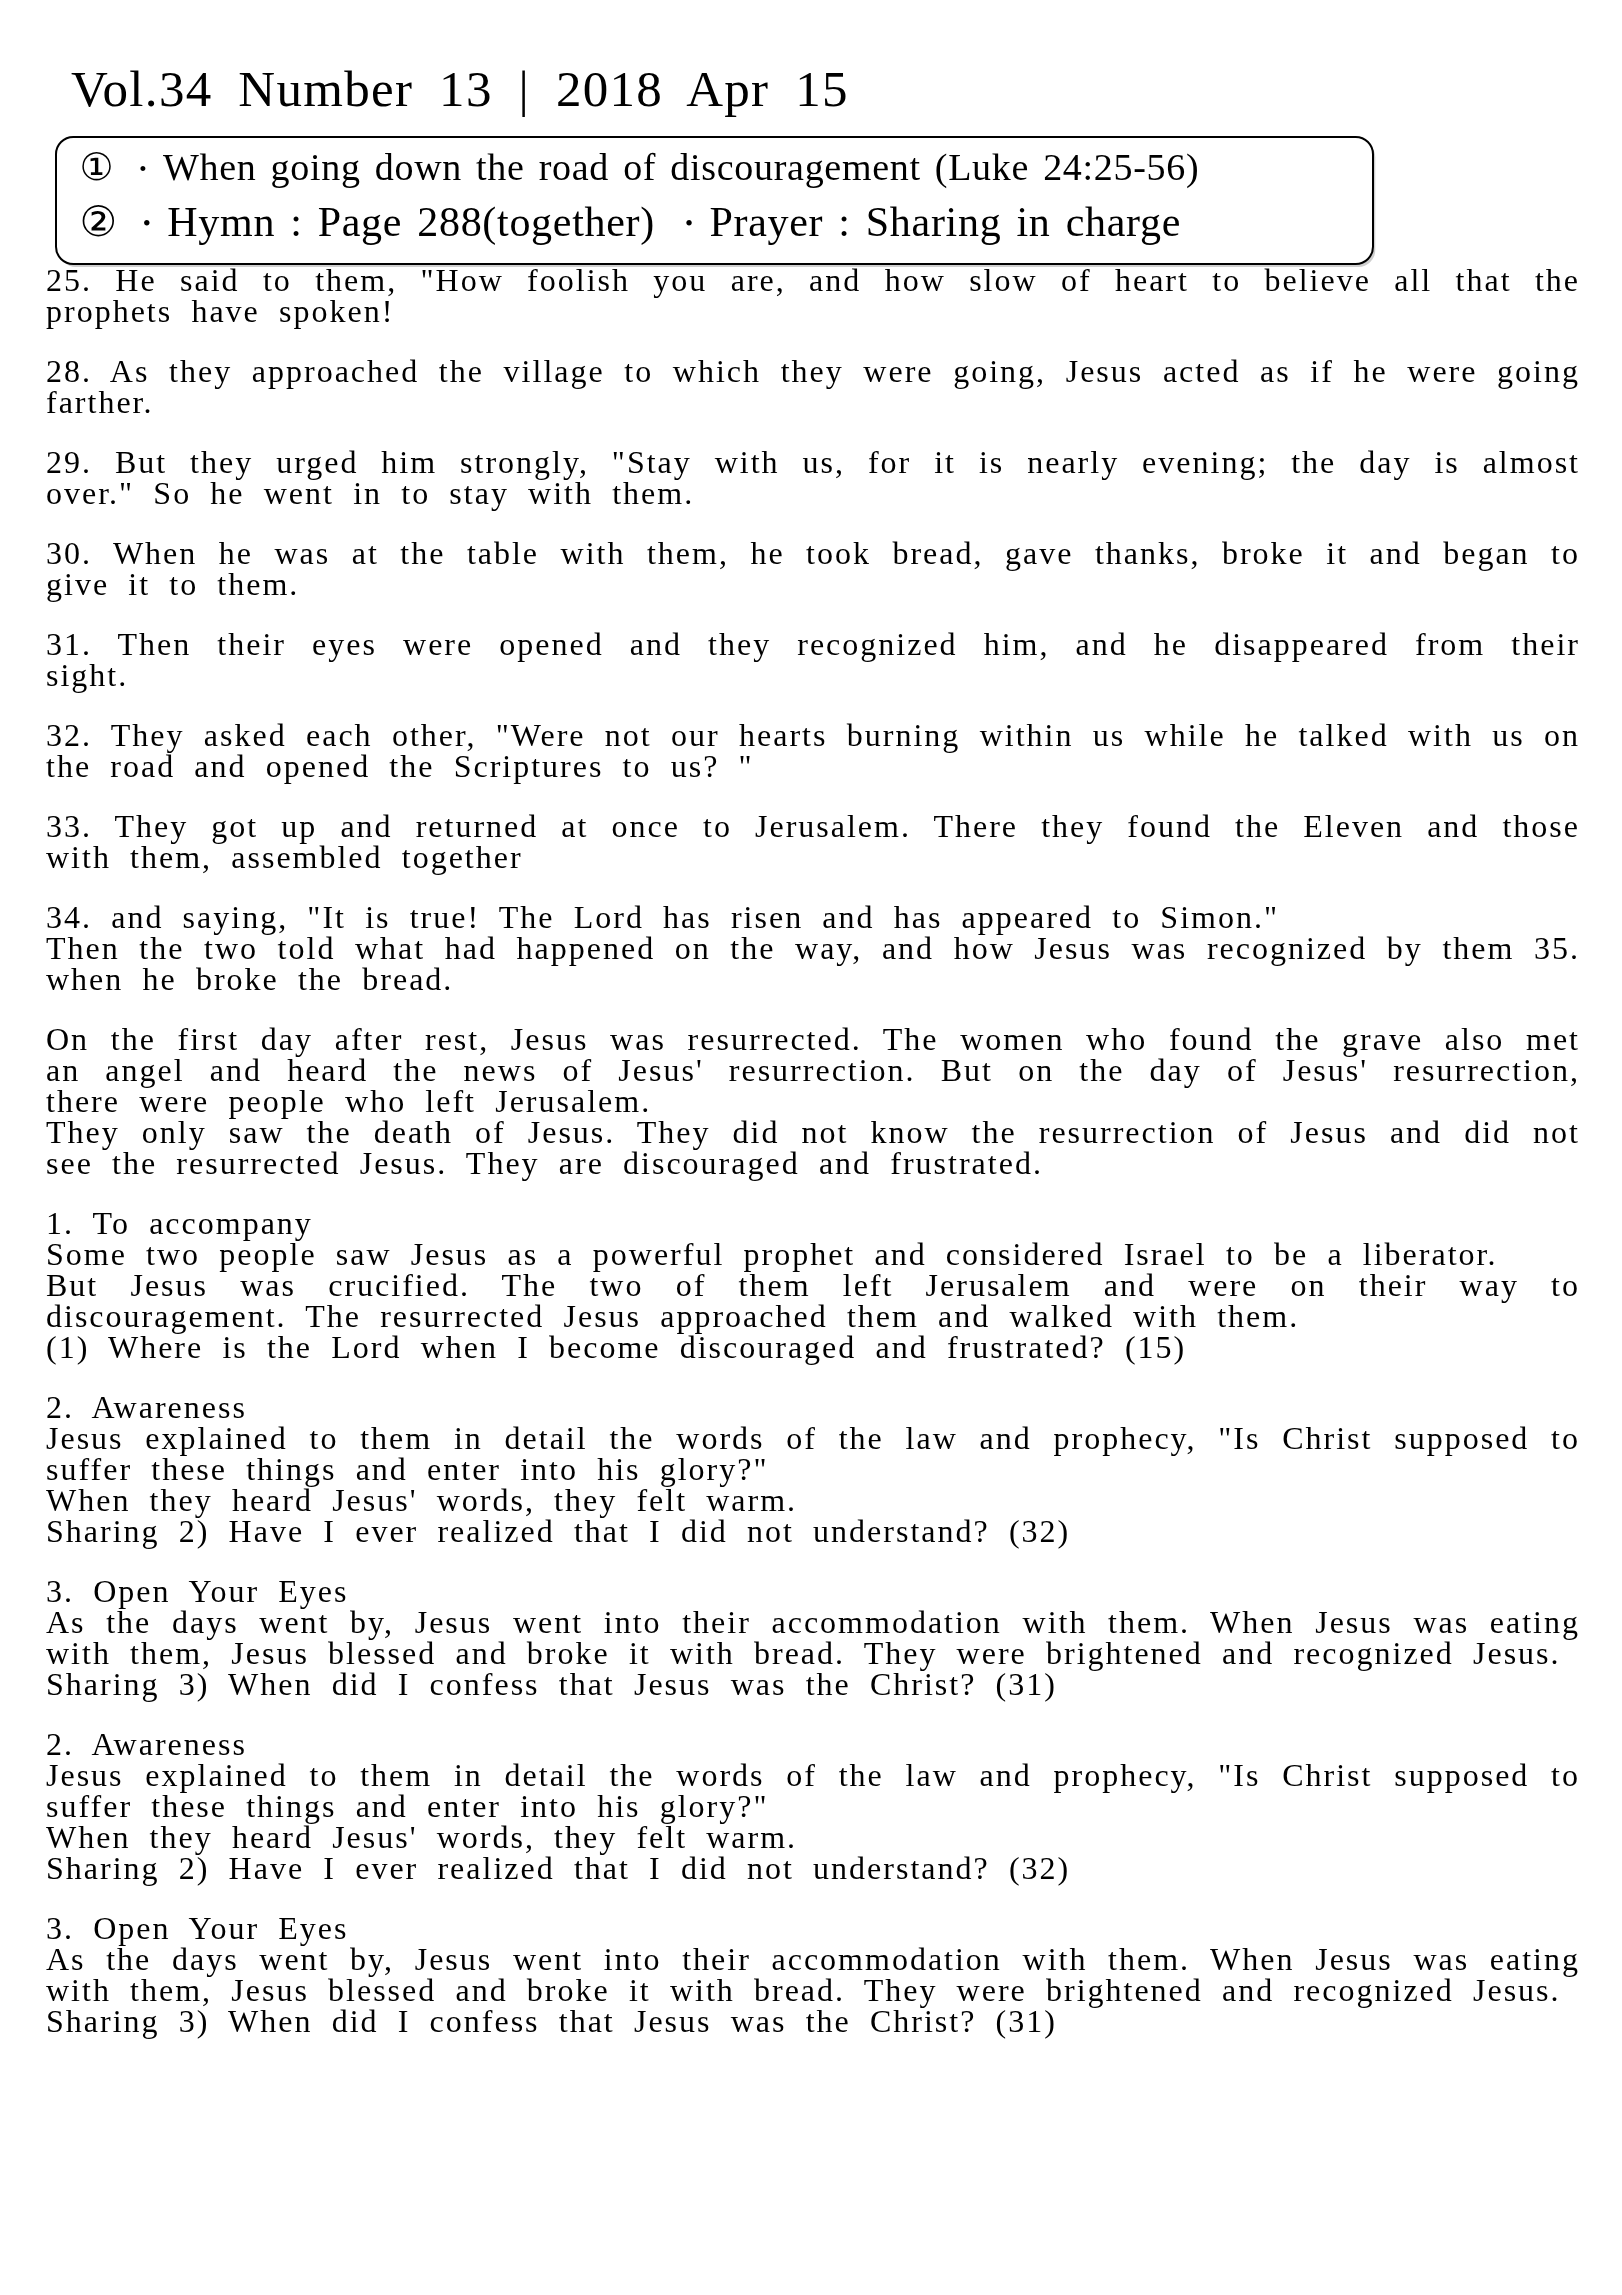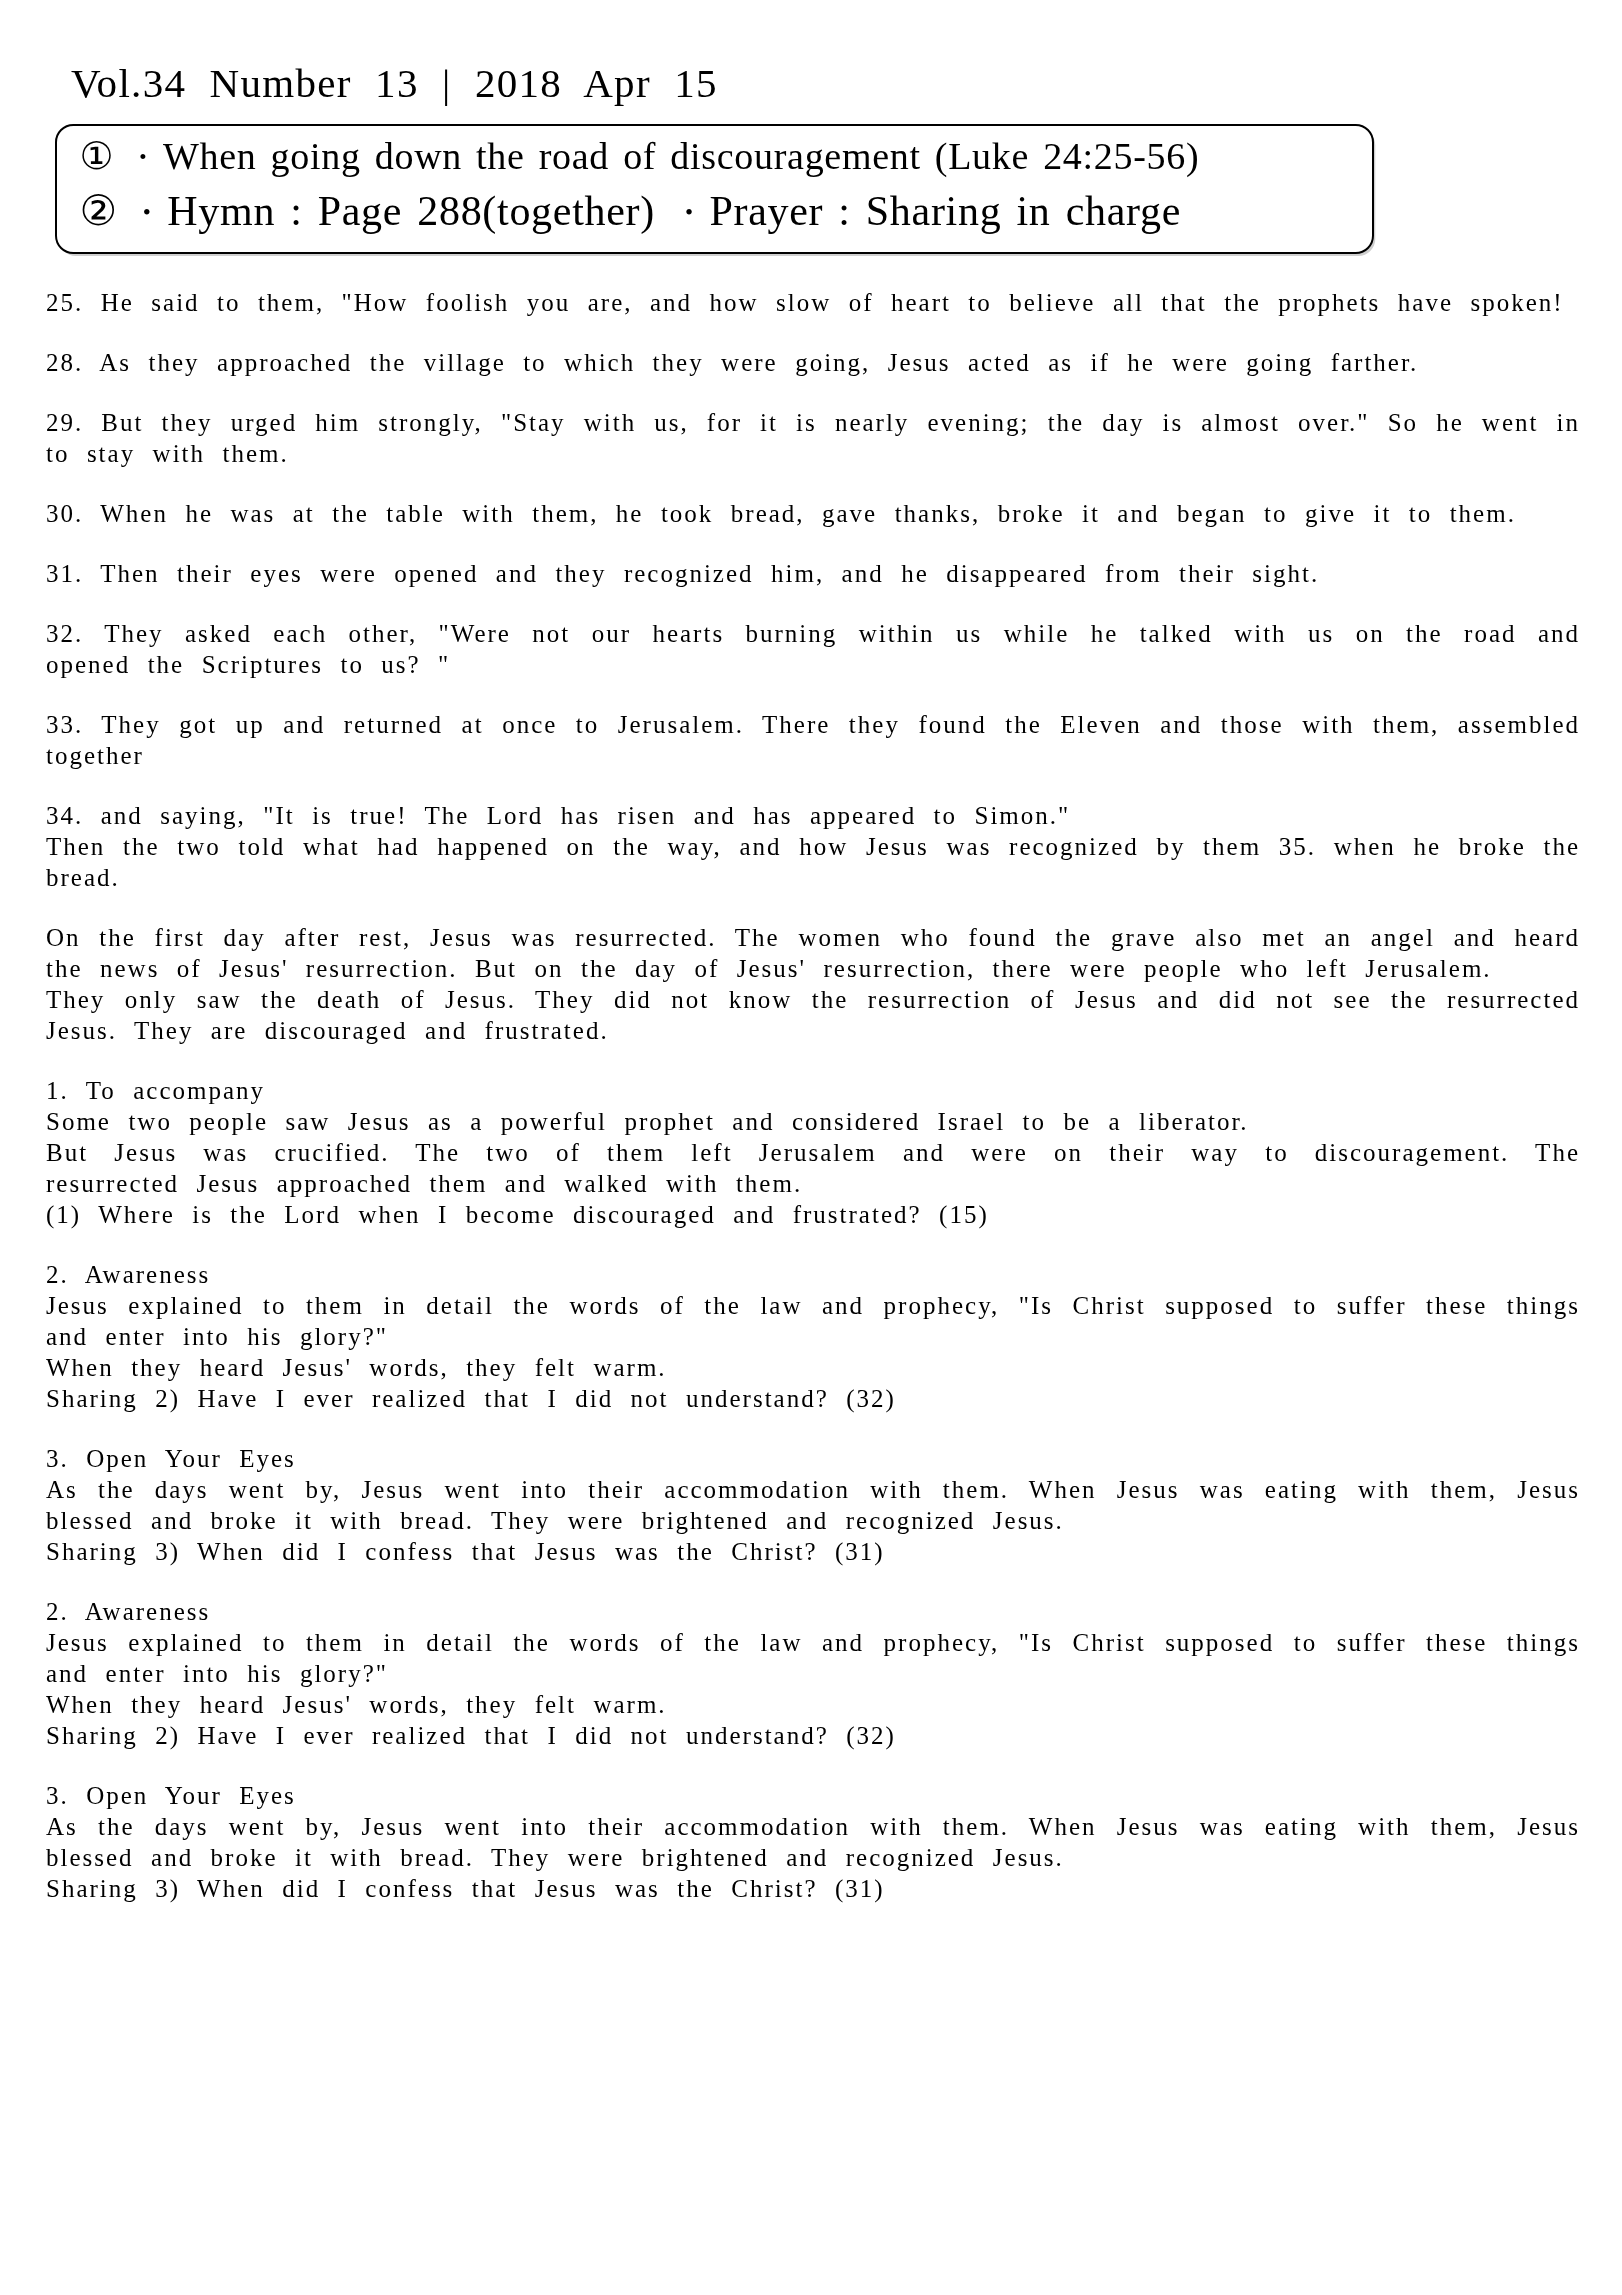--- a/index.html
+++ b/index.html
@@ -12,21 +12,21 @@
     color: #000000;
   }
   .page {
     width: 1623px;
     height: 2295px;
     background: #ffffff;
     padding: 0 43px 0 46px;
   }
   .doc-title {
     margin: 60px 0 0 25px;
-    font-size: 41px;
+    font-size: 51px;
     line-height: 1.15;
     font-weight: normal;
     letter-spacing: 1.3px;
     word-spacing: 11.8px;
     white-space: nowrap;
   }
   .notice-box {
     margin: 17px 0 0 8.5px;
     width: 1319px;
     border: 2px solid #000000;
@@ -40,23 +40,22 @@
     align-items: baseline;
     white-space: nowrap;
   }
   .box-line-1 { font-size: 38px; line-height: 47px; letter-spacing: 0.7px; word-spacing: 3.9px; }
   .box-line-2 { font-size: 42px; line-height: 51px; letter-spacing: 0.7px; word-spacing: 3.9px; }
   .box-marker { flex: 0 0 auto; margin-right: 25px; }
   .box-bullet { flex: 0 0 auto; font-size: 0.55em; margin-right: 15.7px; position: relative; top: -0.22em; }
   .box-bullet-2 { margin-left: 30px; }
   .box-text { flex: 0 0 auto; }
   .doc-body {
-    margin-top: 33px;
     width: 1534px;
-    font-size: 25px;
+    font-size: 32px;
     line-height: 31px;
     letter-spacing: 2px;
     word-spacing: 9.2px;
   }
   .para { margin-bottom: 29px; }
   .para:last-child { margin-bottom: 0; }
   .seg {
     display: block;
     text-align: justify;
   }

